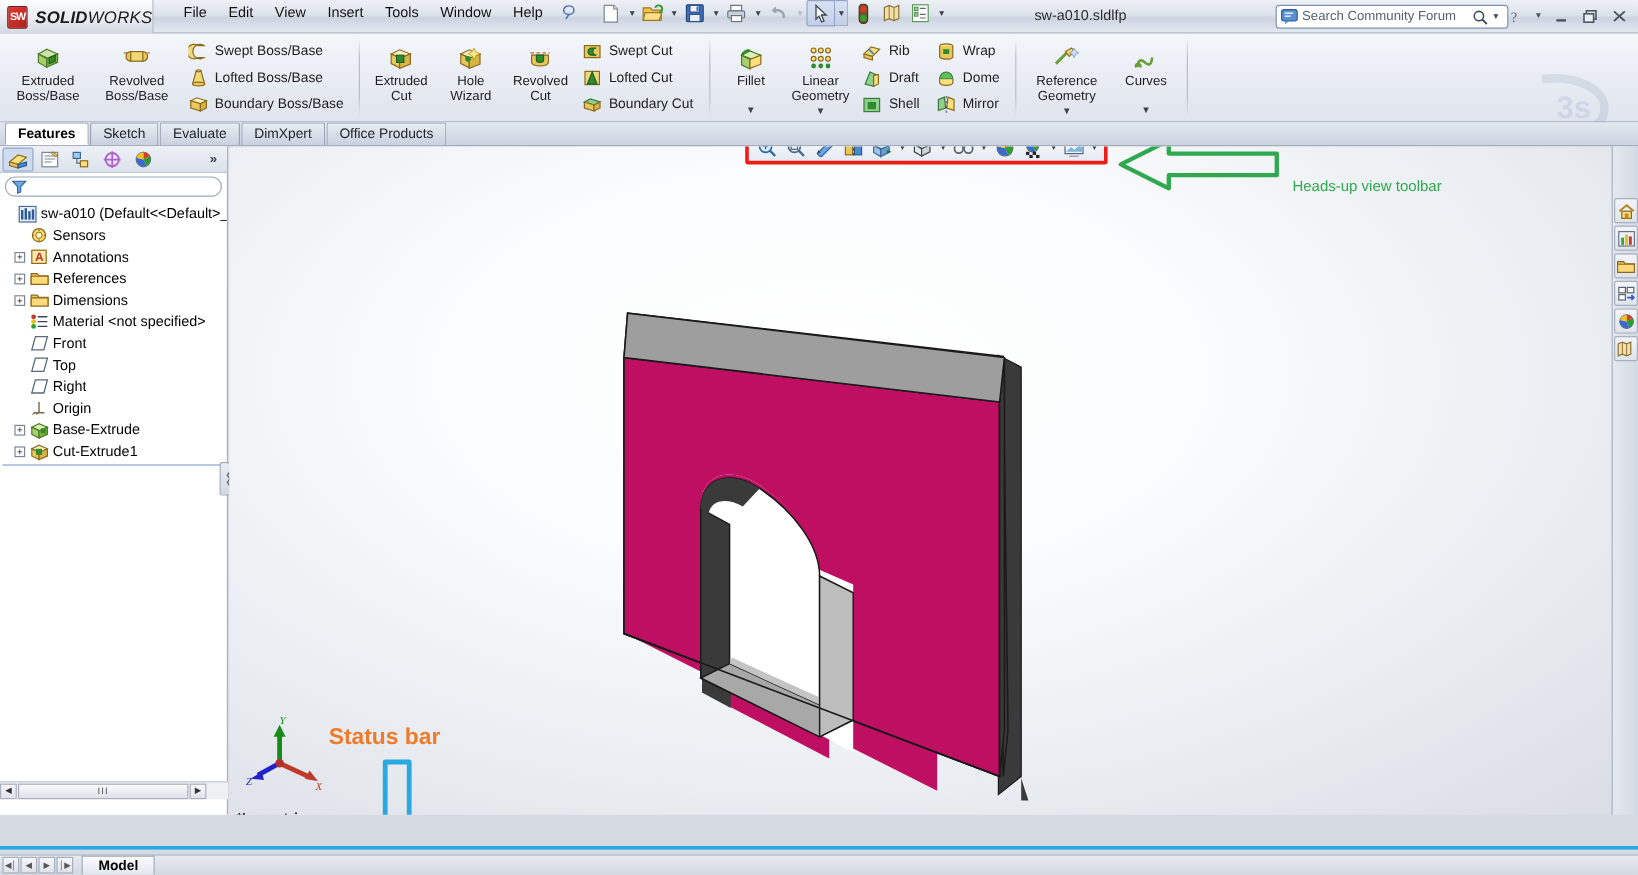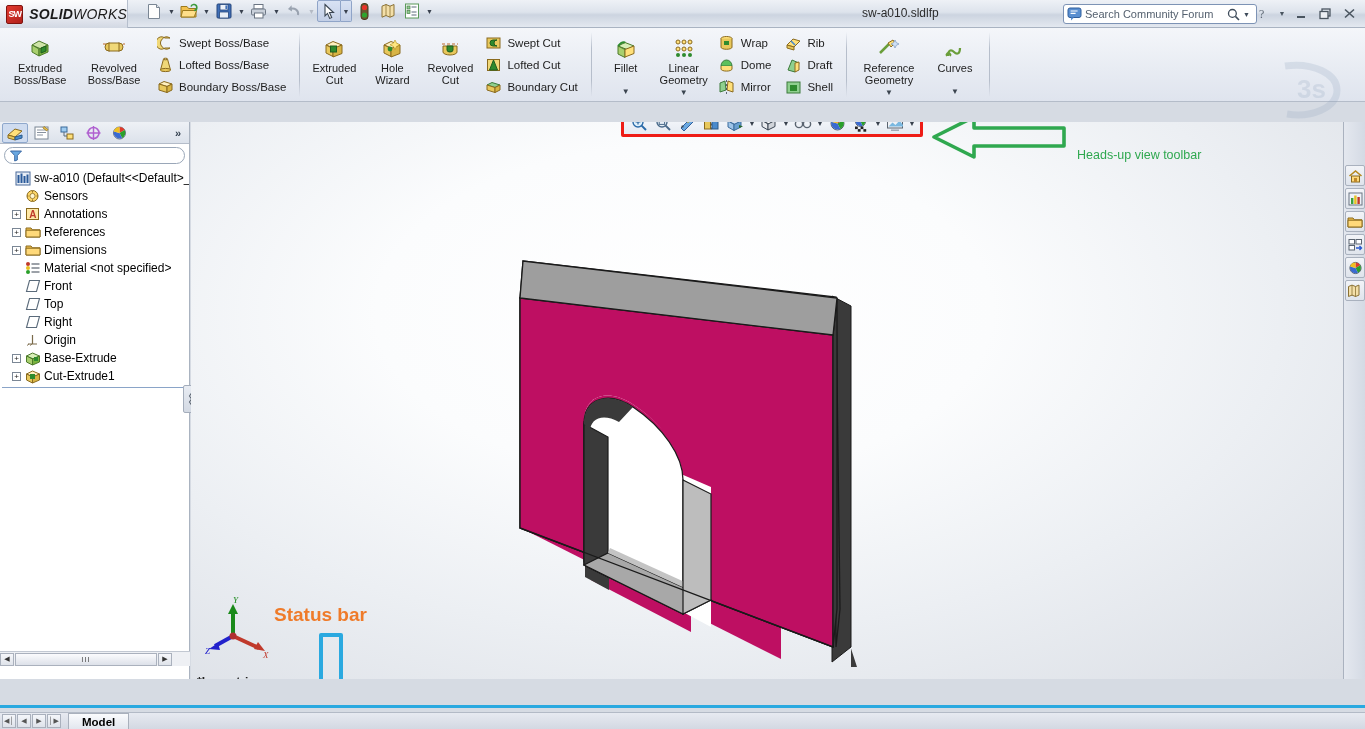--- a/index.html
+++ b/index.html
@@ -217,20 +217,35 @@
 <body>
 
 <div id="app">
 
   <div class="titlebar">
     <div class="sw-logo-box">
       <div class="sw-cube">SW</div>
       <div class="sw-word"><span>SOLID</span><span class="lt">WORKS</span></div>
     </div>
 
+    <div class="menubar">
+      <div class="mi">File</div>
+      <div class="mi">Edit</div>
+      <div class="mi">View</div>
+      <div class="mi">Insert</div>
+      <div class="mi">Tools</div>
+      <div class="mi">Window</div>
+      <div class="mi">Help</div>
+      <div class="pin-icon">
+        <svg width="14" height="14" viewBox="0 0 14 14">
+            <ellipse cx="7" cy="5.5" rx="4.3" ry="3.6" fill="none" stroke="#4a6fa8" stroke-width="1.2"></ellipse>
+            <path d="M7 9 L4.5 13" stroke="#4a6fa8" stroke-width="1.2" fill="none"></path>
+          </svg>
+      </div>
+    </div>
 
     <div class="qat">
       <div class="qbtn">
         <svg width="16" height="17" viewBox="0 0 16 17">
             <path d="M2.5 1.5h8l3 3v11h-11z" fill="#fdfdfd" stroke="#7a8694" stroke-width="1"></path>
             <path d="M10.5 1.5v3h3" fill="#e3e7ec" stroke="#7a8694" stroke-width="1"></path>
           </svg>
       </div>
       <div class="qcar">▼</div>
       <div class="qbtn">
@@ -501,20 +516,50 @@
             </svg>
         </div>
         <span>Linear</span>
         <span>Geometry</span>
         <div class="dncar">▼</div>
       </div>
       <div class="smallcol">
         <div class="smallbtn">
           <span class="ic">
             <svg width="17" height="16" viewBox="0 0 17 16">
+                <path d="M2 10l6-6 7 2-6 6z" fill="#ffe07a" stroke="#8a6a1e"></path>
+                <path d="M2 10v3l7 2v-3z" fill="#e8c85c" stroke="#8a6a1e"></path>
+                <path d="M6 6l4 4" stroke="#4a8acc" stroke-width="1.6"></path>
+              </svg>
+          </span>
+          <span>Rib</span>
+        </div>
+        <div class="smallbtn">
+          <span class="ic">
+            <svg width="17" height="16" viewBox="0 0 17 16">
+                <path d="M3 13l4-10 7 3-4 9z" fill="#8fd08f" stroke="#3c7a3c"></path>
+                <path d="M10 6l4-1v8l-4 2z" fill="#ffe07a" stroke="#8a6a1e"></path>
+              </svg>
+          </span>
+          <span>Draft</span>
+        </div>
+        <div class="smallbtn">
+          <span class="ic">
+            <svg width="17" height="16" viewBox="0 0 17 16">
+                <rect x="2" y="3" width="13" height="11" fill="#8fd08f" stroke="#3c7a3c"></rect>
+                <rect x="5" y="6" width="7" height="6" fill="#2e8b2e"></rect>
+              </svg>
+          </span>
+          <span>Shell</span>
+        </div>
+      </div>
+      <div class="smallcol">
+        <div class="smallbtn">
+          <span class="ic">
+            <svg width="17" height="16" viewBox="0 0 17 16">
                 <ellipse cx="8.5" cy="3.6" rx="5.5" ry="2.1" fill="#ffe07a" stroke="#8a6a1e"></ellipse>
                 <path d="M3 3.6v8.6a5.5 2.1 0 0 0 11 0V3.6" fill="#e8c85c" stroke="#8a6a1e"></path>
                 <rect x="6" y="6" width="5" height="4" fill="#2e8b2e"></rect>
               </svg>
           </span>
           <span>Wrap</span>
         </div>
         <div class="smallbtn">
           <span class="ic">
             <svg width="17" height="16" viewBox="0 0 17 16">
@@ -528,50 +573,20 @@
           <span class="ic">
             <svg width="17" height="16" viewBox="0 0 17 16">
                 <path d="M2 4l5-2 1 9-6 2z" fill="#8fd08f" stroke="#3c7a3c"></path>
                 <path d="M15 4l-5-2-1 9 6 2z" fill="#ffe07a" stroke="#8a6a1e"></path>
                 <path d="M8.5 1v14" stroke="#3a4552" stroke-width=".8" stroke-dasharray="2 2"></path>
               </svg>
           </span>
           <span>Mirror</span>
         </div>
       </div>
-      <div class="smallcol">
-        <div class="smallbtn">
-          <span class="ic">
-            <svg width="17" height="16" viewBox="0 0 17 16">
-                <path d="M2 10l6-6 7 2-6 6z" fill="#ffe07a" stroke="#8a6a1e"></path>
-                <path d="M2 10v3l7 2v-3z" fill="#e8c85c" stroke="#8a6a1e"></path>
-                <path d="M6 6l4 4" stroke="#4a8acc" stroke-width="1.6"></path>
-              </svg>
-          </span>
-          <span>Rib</span>
-        </div>
-        <div class="smallbtn">
-          <span class="ic">
-            <svg width="17" height="16" viewBox="0 0 17 16">
-                <path d="M3 13l4-10 7 3-4 9z" fill="#8fd08f" stroke="#3c7a3c"></path>
-                <path d="M10 6l4-1v8l-4 2z" fill="#ffe07a" stroke="#8a6a1e"></path>
-              </svg>
-          </span>
-          <span>Draft</span>
-        </div>
-        <div class="smallbtn">
-          <span class="ic">
-            <svg width="17" height="16" viewBox="0 0 17 16">
-                <rect x="2" y="3" width="13" height="11" fill="#8fd08f" stroke="#3c7a3c"></rect>
-                <rect x="5" y="6" width="7" height="6" fill="#2e8b2e"></rect>
-              </svg>
-          </span>
-          <span>Shell</span>
-        </div>
-      </div>
     </div>
 
     <div class="rsep"></div>
 
     <div class="rgroup">
       <div class="bigbtn">
         <div class="ic">
           <svg width="24" height="22" viewBox="0 0 24 22">
               <path d="M3 15l9-9" stroke="#6a9e3a" stroke-width="2.5"></path>
               <path d="M11 5l5-3 2 3-4 4z" fill="#ffe07a" stroke="#8a6a1e"></path>
@@ -596,20 +611,27 @@
 
     <div class="rsep"></div>
 
 
     <svg class="ds-watermark" viewBox="0 0 72 64">
       <path d="M10 8 C38 4, 62 16, 62 32 C62 50, 36 60, 12 56" fill="none" stroke="#8fa3bd" stroke-width="7"></path>
       <text x="22" y="40" font-size="26" font-weight="bold" fill="#8fa3bd" font-family="Liberation Sans, sans-serif">3s</text>
     </svg>
   </div>
 
+  <div class="tabstrip">
+    <div class="tab active">Features</div>
+    <div class="tab">Sketch</div>
+    <div class="tab">Evaluate</div>
+    <div class="tab">DimXpert</div>
+    <div class="tab">Office Products</div>
+  </div>
 
   <div class="leftpanel">
     <div class="panel-tabs">
       <div class="ptab sel">
         <svg width="19" height="17" viewBox="0 0 19 17">
             <path d="M2 11l7-6 7 2-7 6z" fill="#ffe07a" stroke="#8a6a1e"></path>
             <path d="M2 11v3l7 2v-3z" fill="#e8c85c" stroke="#8a6a1e"></path>
             <path d="M9 13v3l7-2v-3z" fill="#4a8acc" stroke="#2a5a8a"></path>
           </svg>
       </div>

